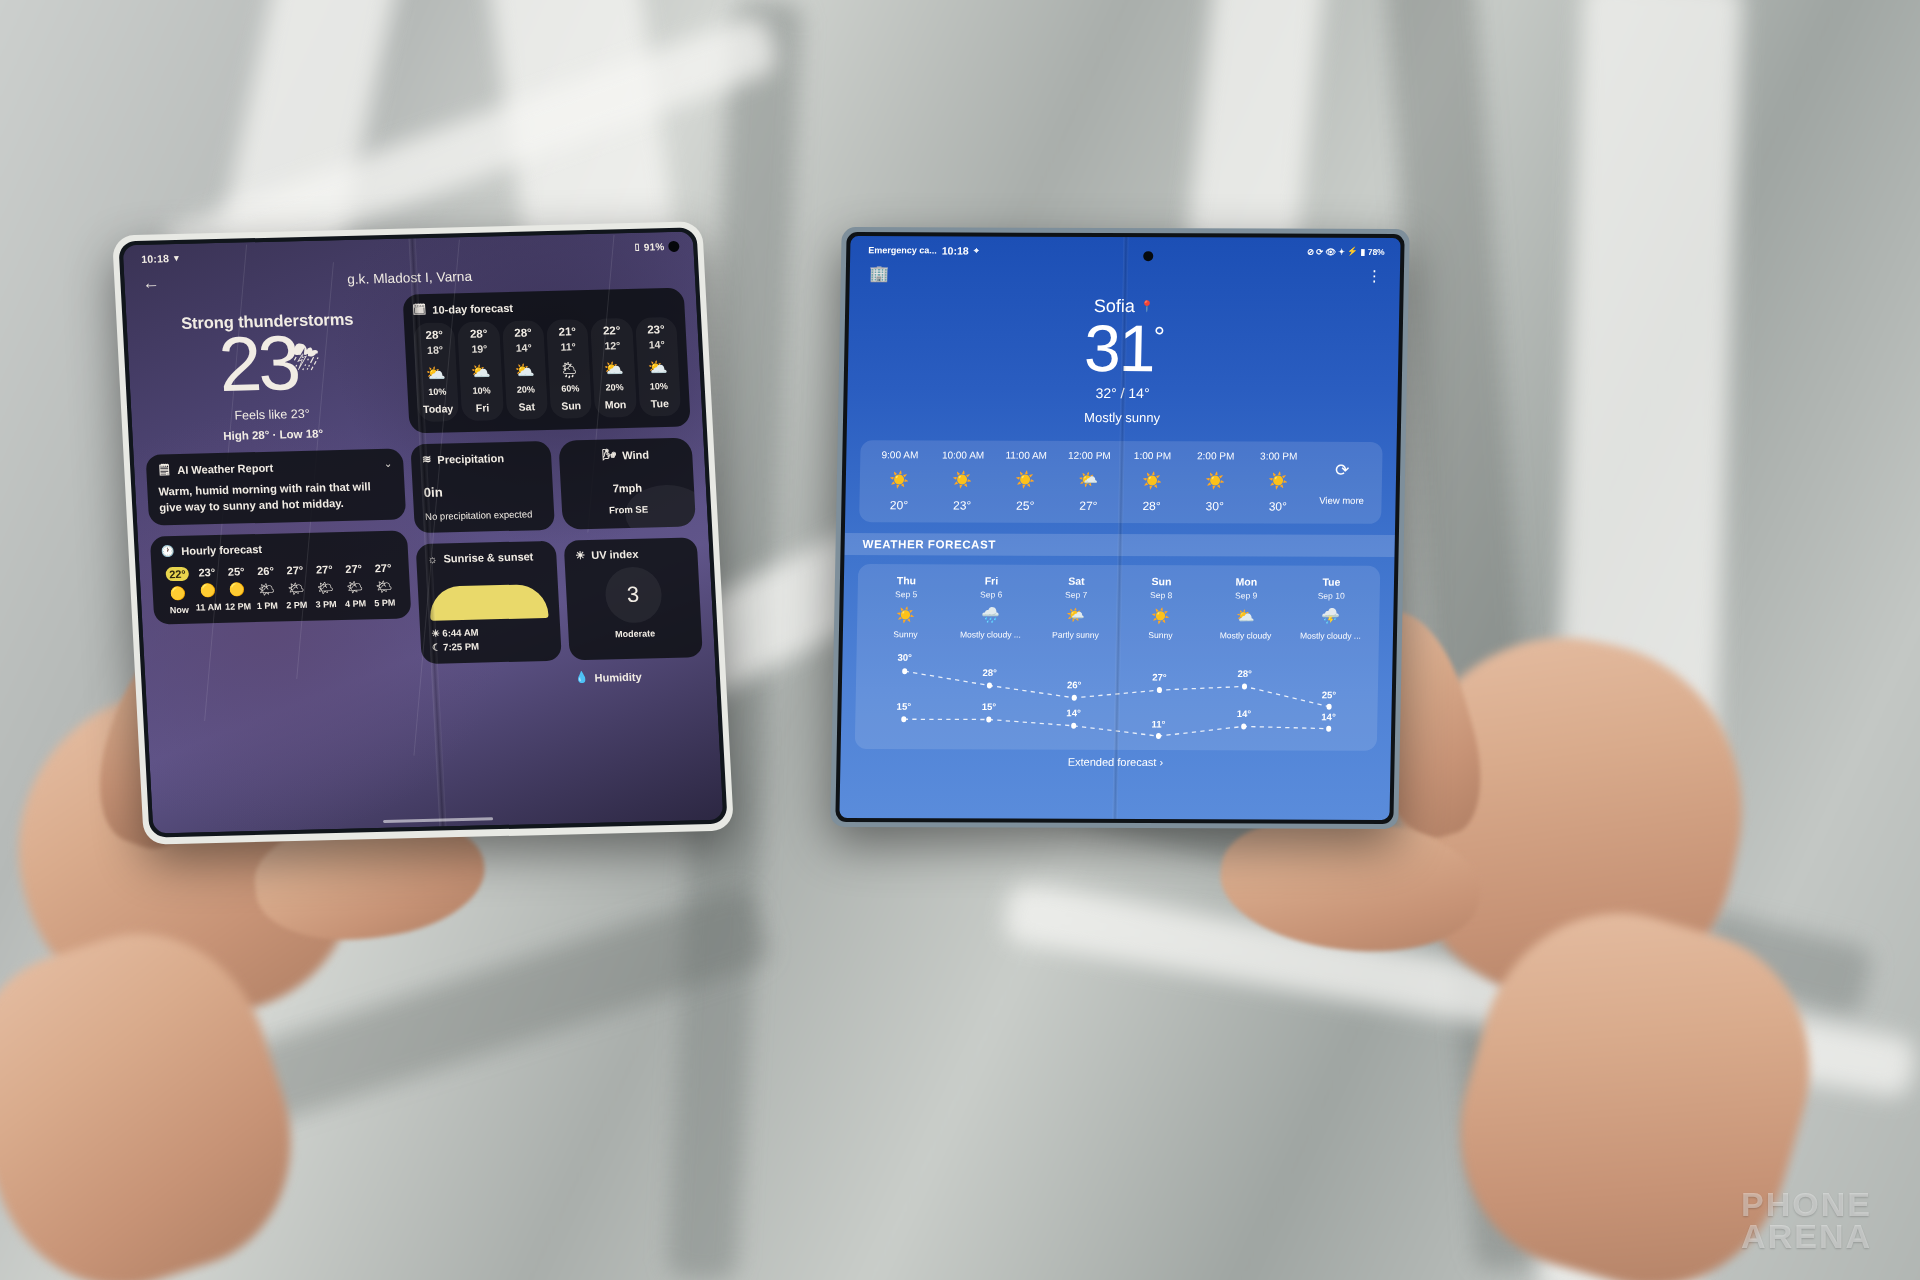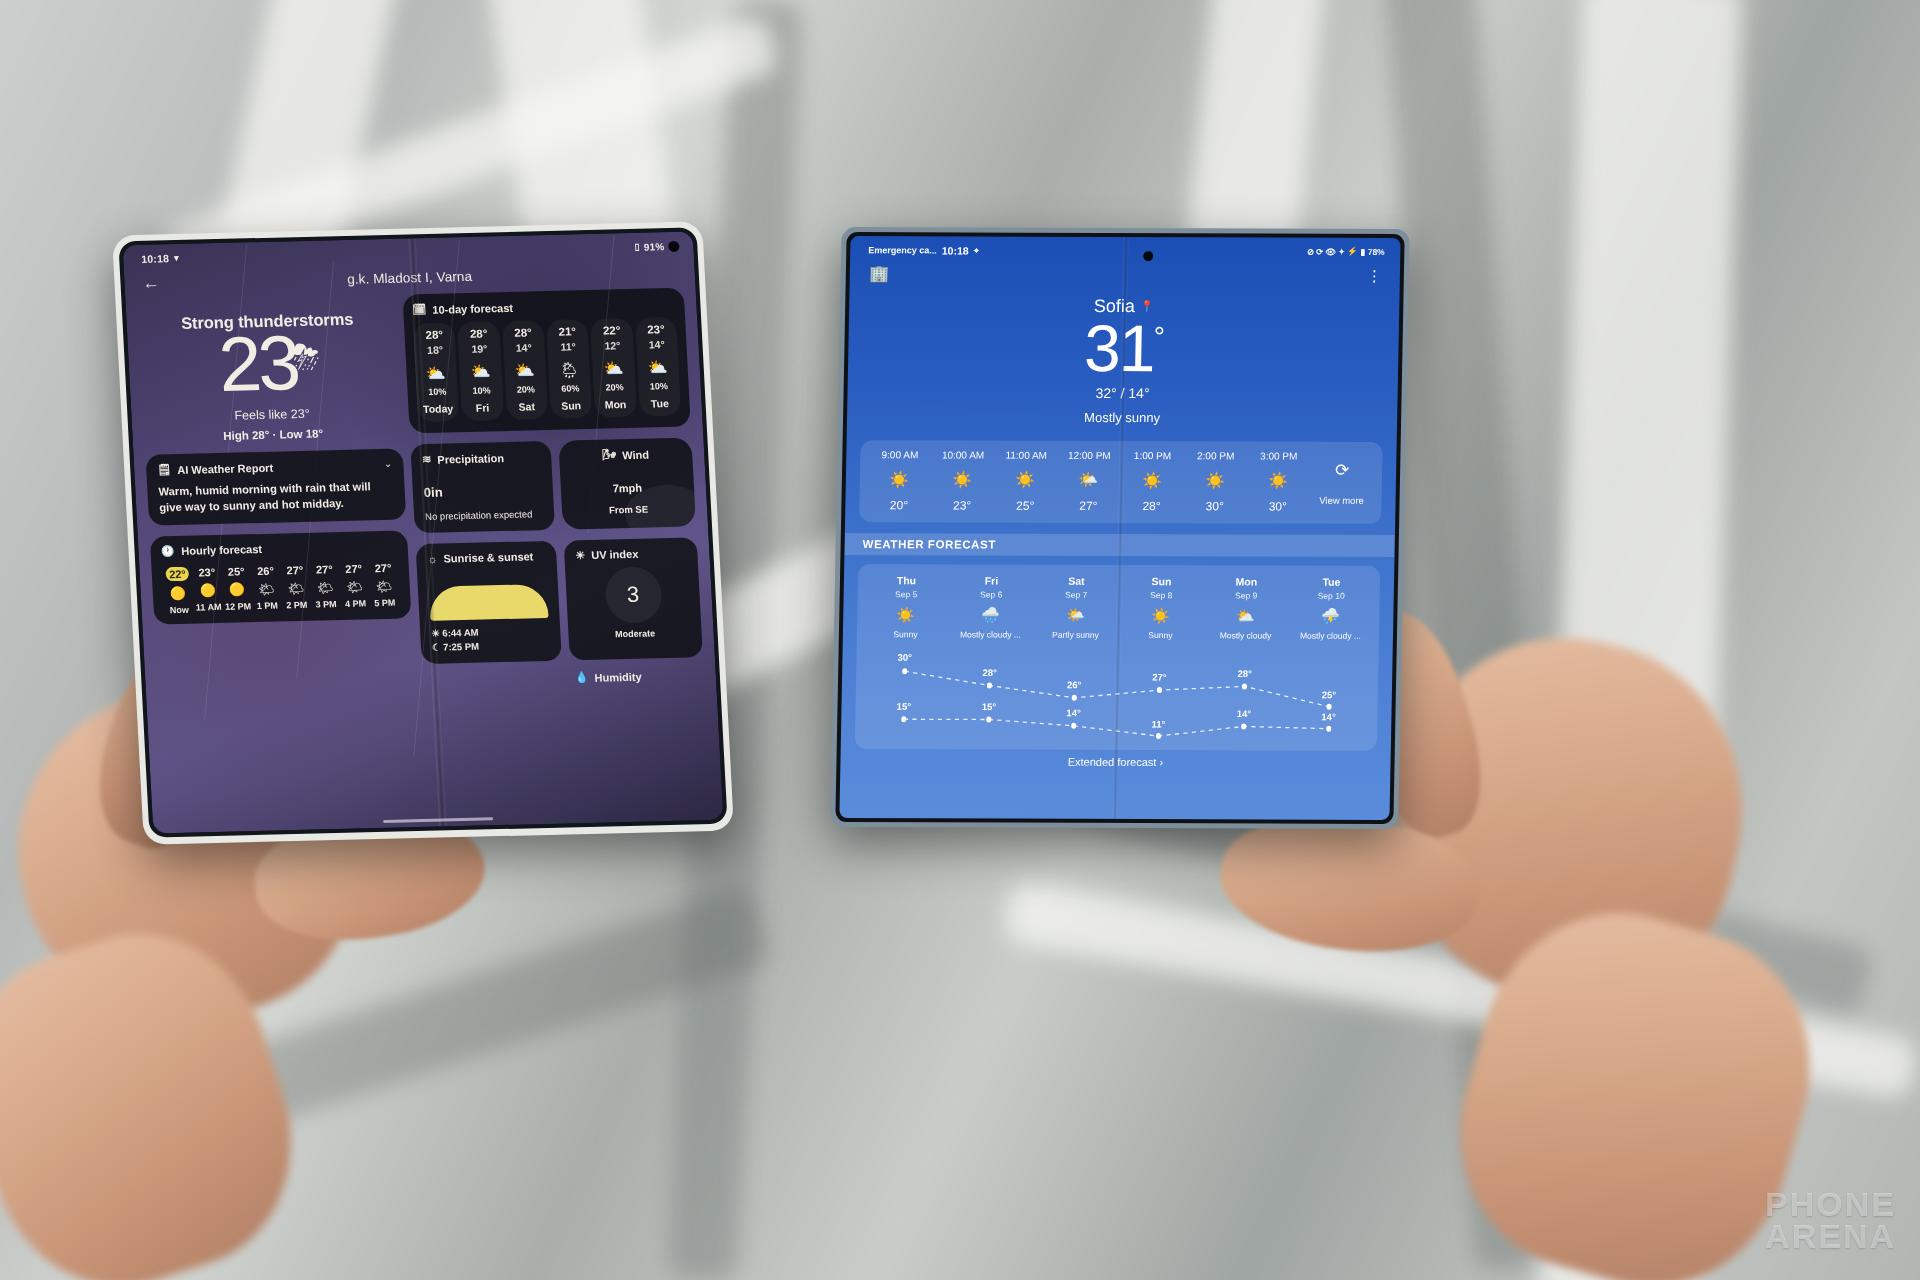--- a/index.html
+++ b/index.html
@@ -226,21 +226,21 @@
   .gl { font-size:9.5px; font-weight:600; position:absolute; transform:translate(-50%,-50%); }
   .ext-fc { text-align:center; font-size:11px; margin-top:6px; padding-bottom:2px;}
 
   .hinge-l { position:absolute; left:50.2%; top:0; bottom:0; width:7px; background:linear-gradient(90deg,rgba(255,255,255,0.10),rgba(0,0,0,0.18),rgba(255,255,255,0.07)); }
   .hinge-r { position:absolute; left:49.6%; top:0; bottom:0; width:5px; background:linear-gradient(90deg,rgba(255,255,255,0.07),rgba(0,0,0,0.13),rgba(255,255,255,0.05)); }
 
   .nav-pill { position:absolute; bottom:5px; left:50%; transform:translateX(-50%); width:110px; height:3px; border-radius:2px; background:rgba(255,255,255,0.55); }
 
   
   .watermark {
-    position:absolute; right:24px; bottom:28px;
+    position:absolute; right:48px; bottom:28px;
     text-align:right; color:rgba(255,255,255,0.40);
     font-weight:700; line-height:0.92; letter-spacing:2px;
     font-size:34px;
     text-shadow:0 1px 2px rgba(0,0,0,0.18);
   }
 </style>
 </head>
 <body>
 
 <div class="bg">

